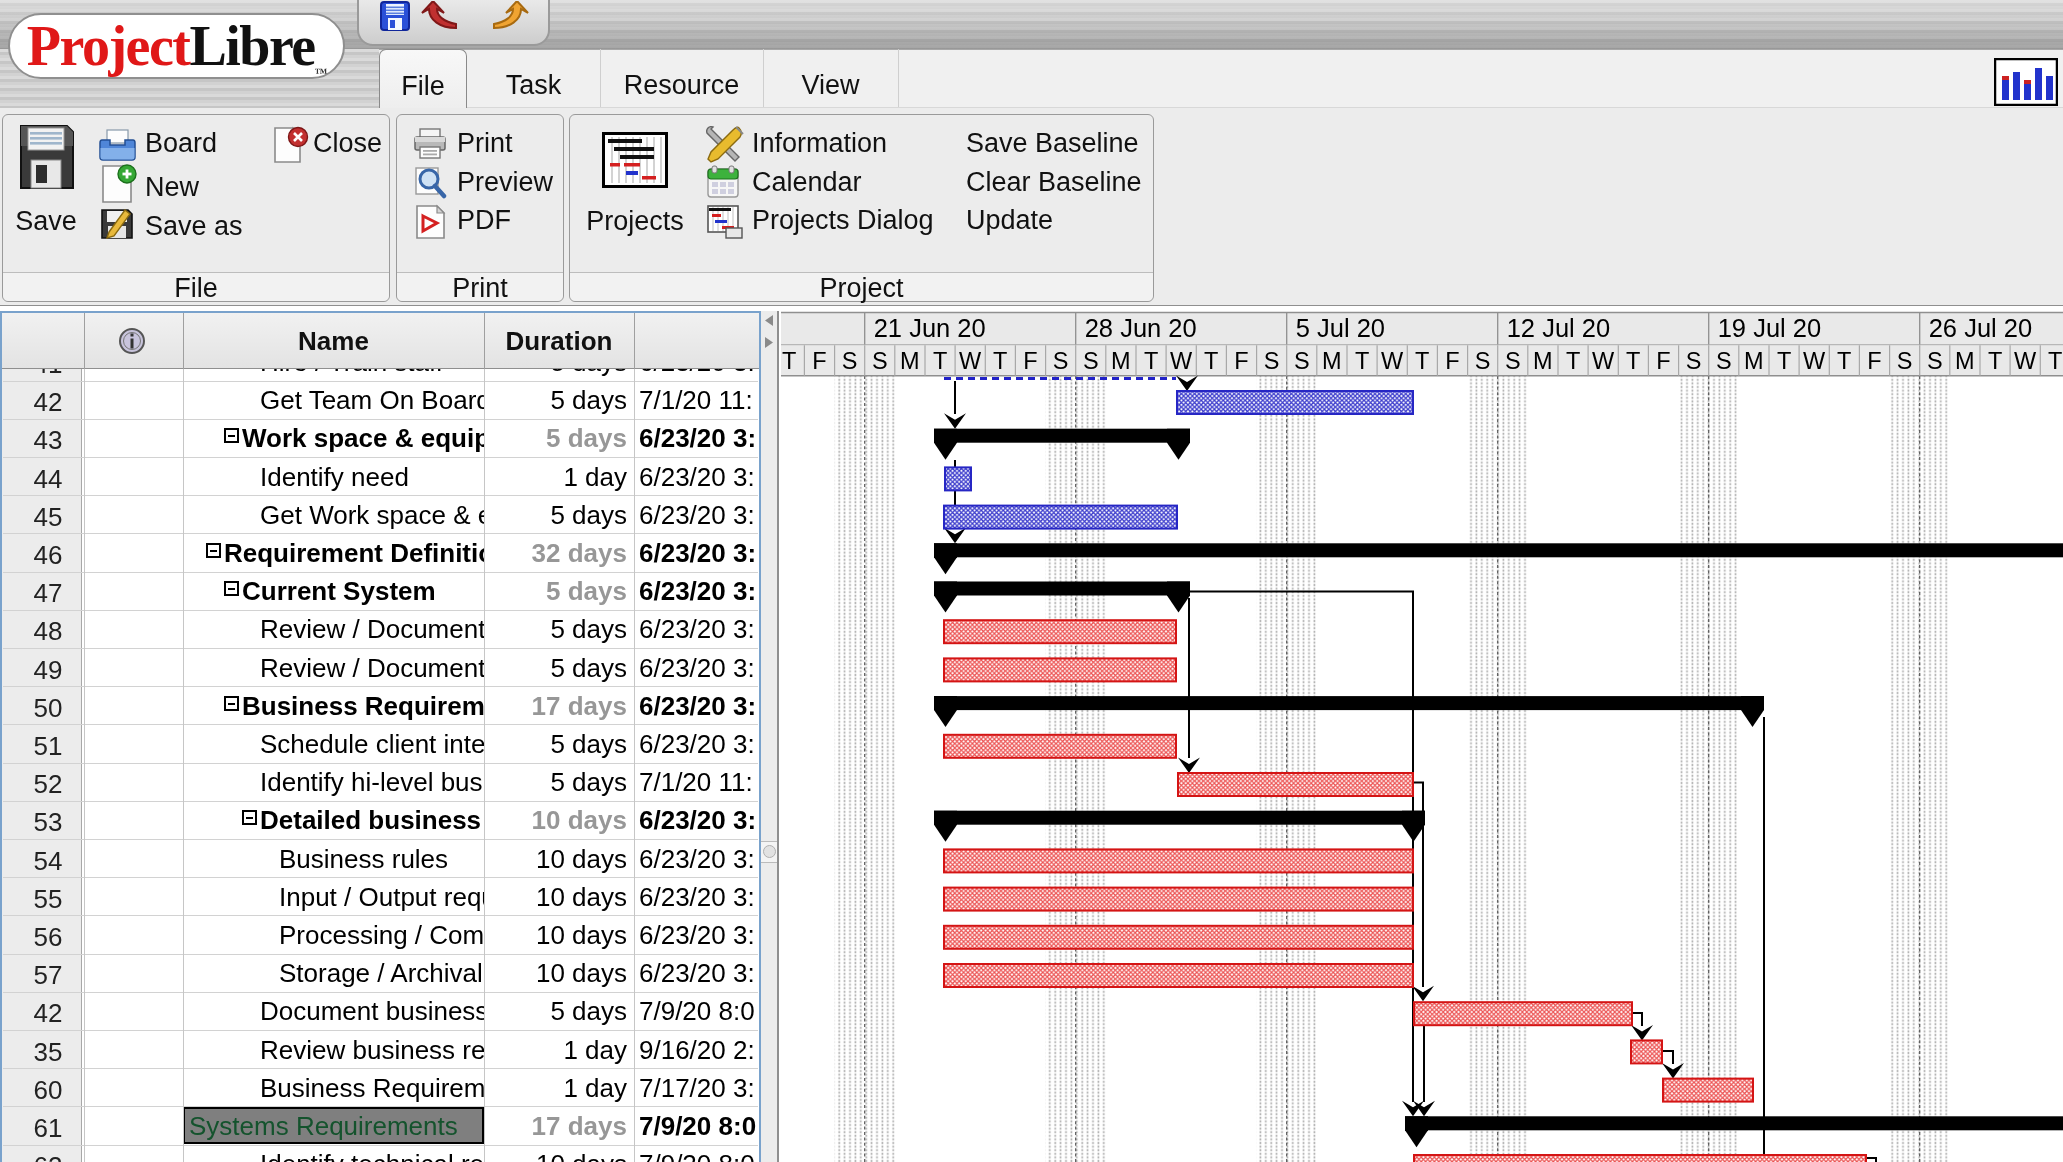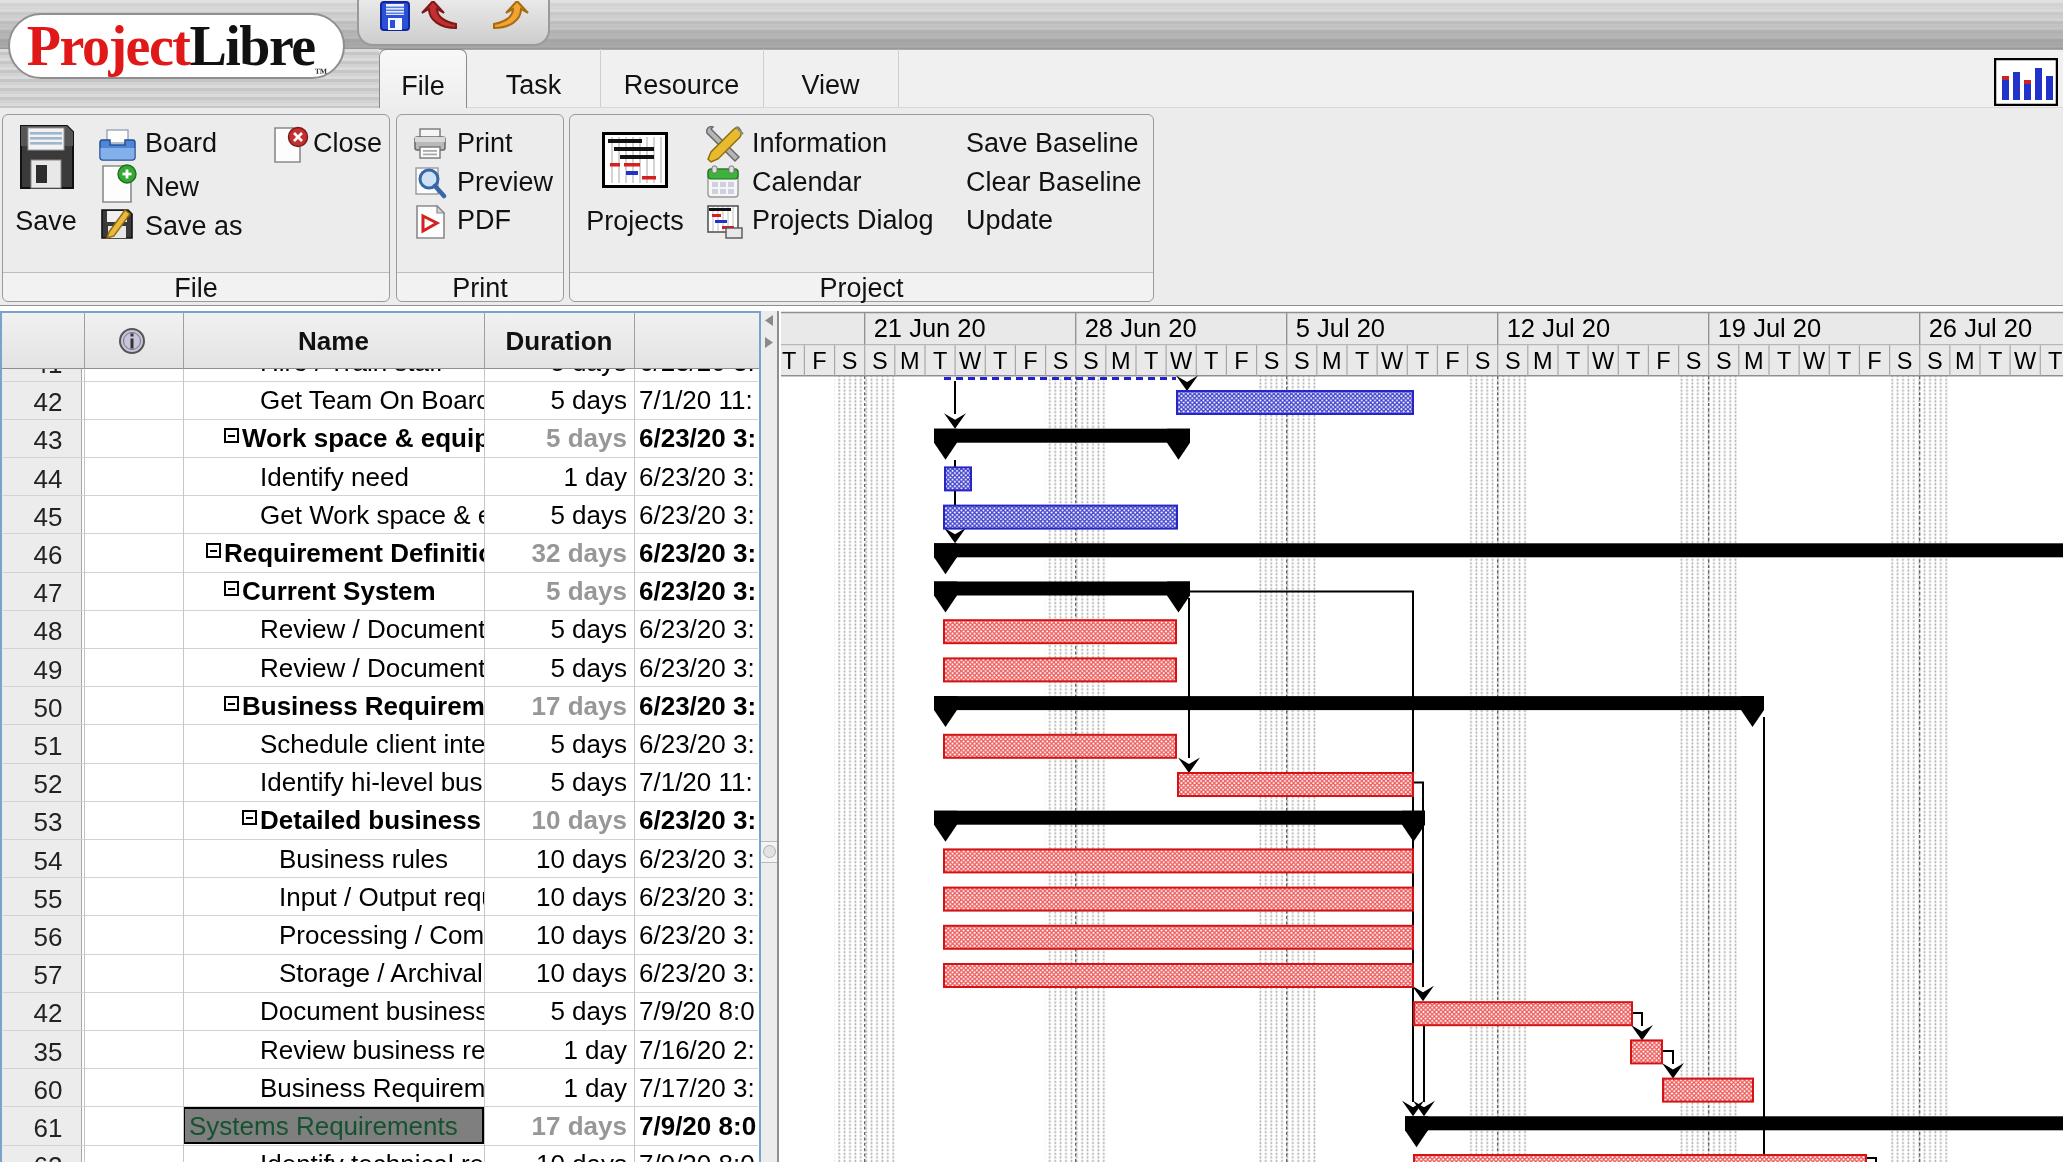--- a/index.html
+++ b/index.html
@@ -290,21 +290,21 @@
 <div class="dt" style="left:637px;top:645.1px;width:119px">6/23/20 3:</div>
 <div class="rline" style="top:678.7px"></div>
 <div class="rnum" style="top:685.3px">42</div>
 <div class="nm" style="left:258px;top:683.3px;width:224px">Document business requirements</div>
 <div class="du" style="left:483px;top:683.3px;width:142px">5 days</div>
 <div class="dt" style="left:637px;top:683.3px;width:119px">7/9/20 8:0</div>
 <div class="rline" style="top:716.9px"></div>
 <div class="rnum" style="top:723.5px">35</div>
 <div class="nm" style="left:258px;top:721.5px;width:224px">Review business requirements</div>
 <div class="du" style="left:483px;top:721.5px;width:142px">1 day</div>
-<div class="dt" style="left:637px;top:721.5px;width:119px">7/16/20 2:</div>
+<div class="dt" style="left:637px;top:721.5px;width:119px">9/16/20 2:</div>
 <div class="rline" style="top:755.1px"></div>
 <div class="rnum" style="top:761.7px">60</div>
 <div class="nm" style="left:258px;top:759.7px;width:224px">Business Requirements sign-off</div>
 <div class="du" style="left:483px;top:759.7px;width:142px">1 day</div>
 <div class="dt" style="left:637px;top:759.7px;width:119px">7/17/20 3:</div>
 <div class="rline" style="top:793.3px"></div>
 <div class="rnum" style="top:799.9px">61</div>
 <div class="abs" style="left:181px;top:794.3px;width:301px;height:37.2px;background:#7f7f7f;border:2px solid #000"></div>
 <div class="nm" style="left:187px;top:797.9px;width:292px;color:#14532d">Systems Requirements</div>
 <div class="du sumdu" style="left:483px;top:797.9px;width:142px">17 days</div>

